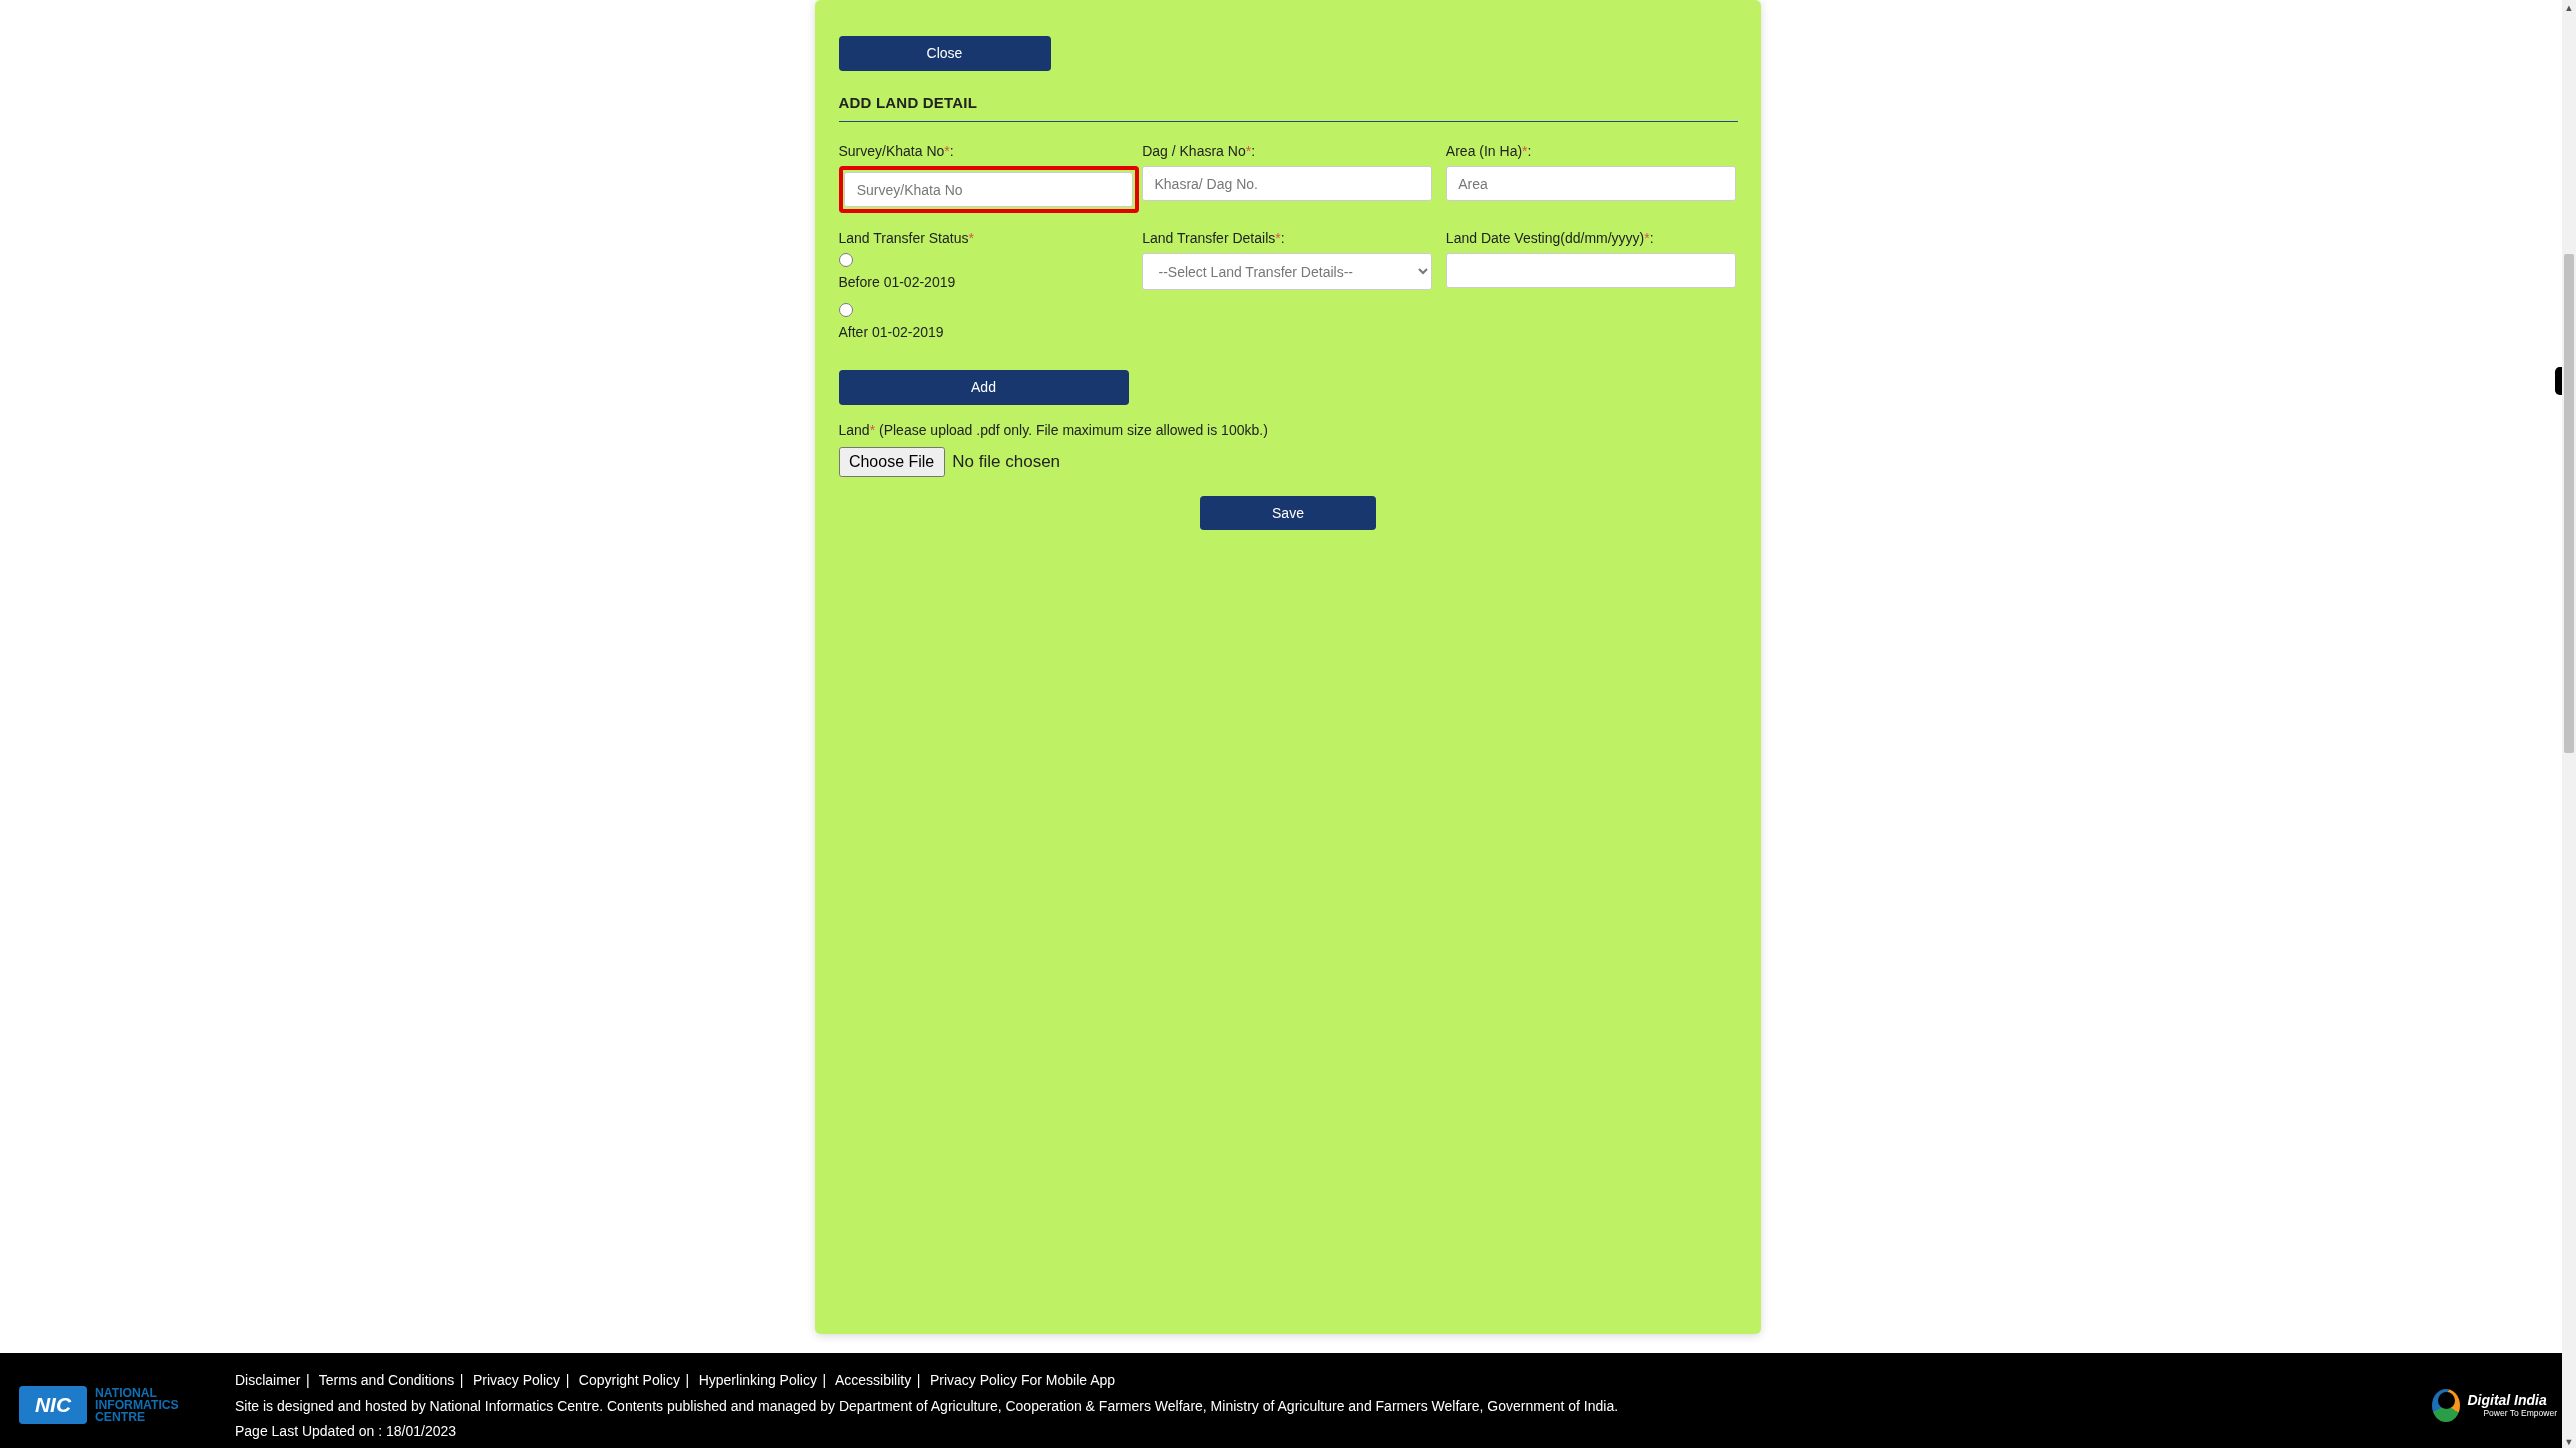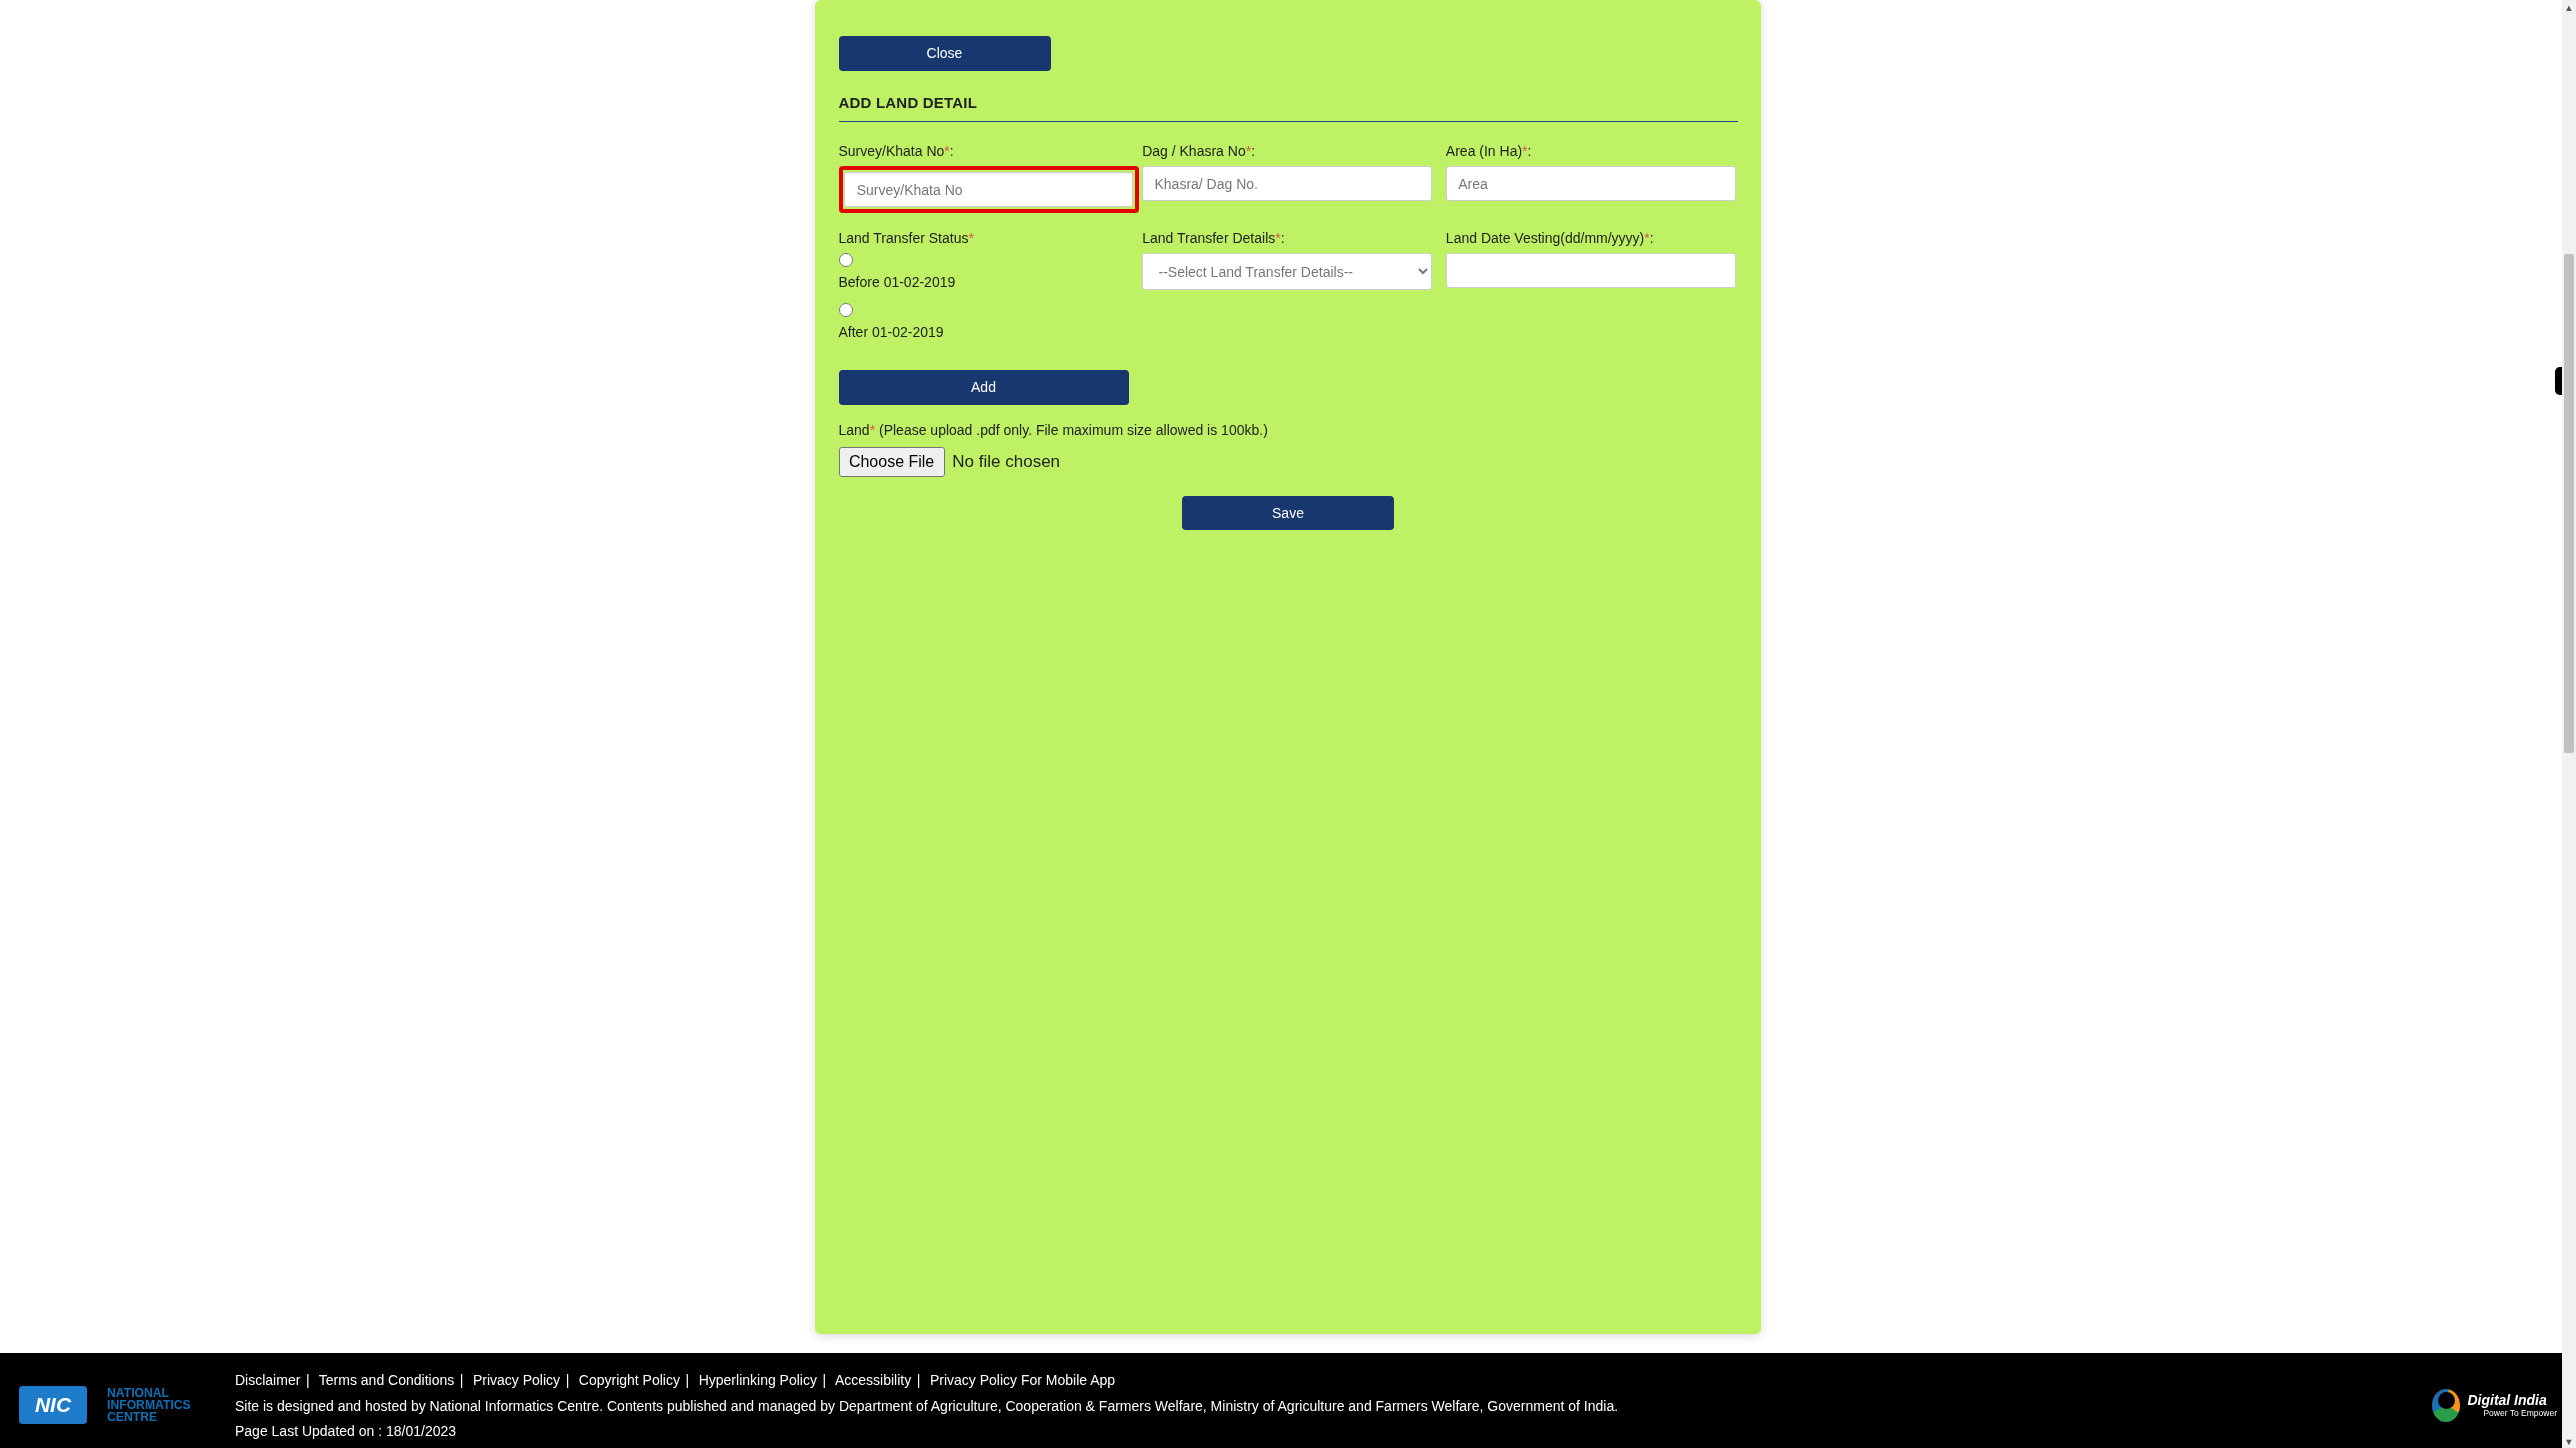--- a/index.html
+++ b/index.html
@@ -47,21 +47,21 @@
     .btn-close {
         width: 212px;
         margin-top: 19px;
         margin-bottom: 23.5px;
     }
     .btn-add {
         width: 290px;
         margin-top: 0;
     }
     .btn-save {
-        width: 212px;
+        width: 176px;
         margin-top: 19px;
     }
     .section-title {
         font-weight: 700;
         font-size: 15px;
         color: #222;
         letter-spacing: 0.2px;
     }
     .section-hr {
         border: none;
@@ -185,21 +185,21 @@
         font-size: 14px;
         line-height: 1.4;
         margin-bottom: 5.6px;
     }
     .footer-updated {
         font-size: 14px;
     }
     .nic-logo {
         display: flex;
         align-items: center;
-        gap: 20px;
+        gap: 8px;
     }
     .nic-badge {
         width: 68px;
         height: 38px;
         background: linear-gradient(180deg, #1e7bc9 0%, #1e7bc9 100%);
         border-radius: 3.8px;
         display: flex;
         align-items: center;
         justify-content: center;
         color: #fff;

